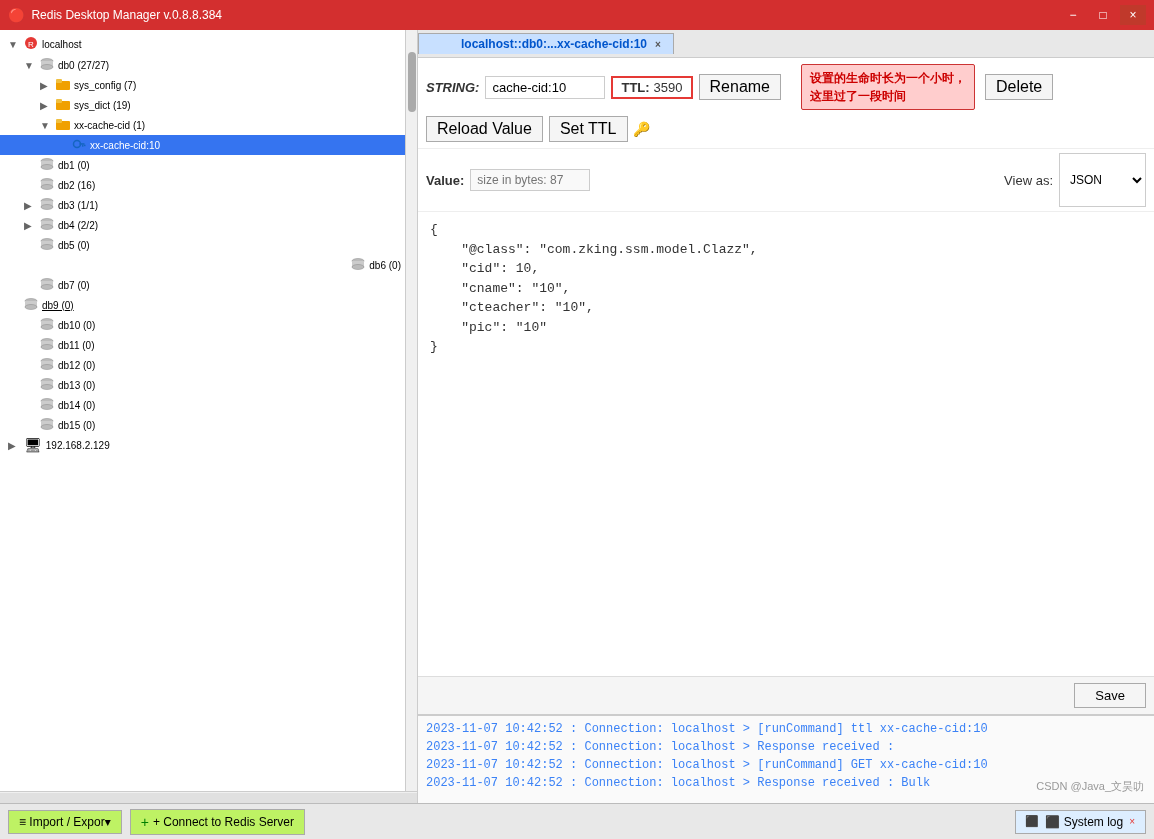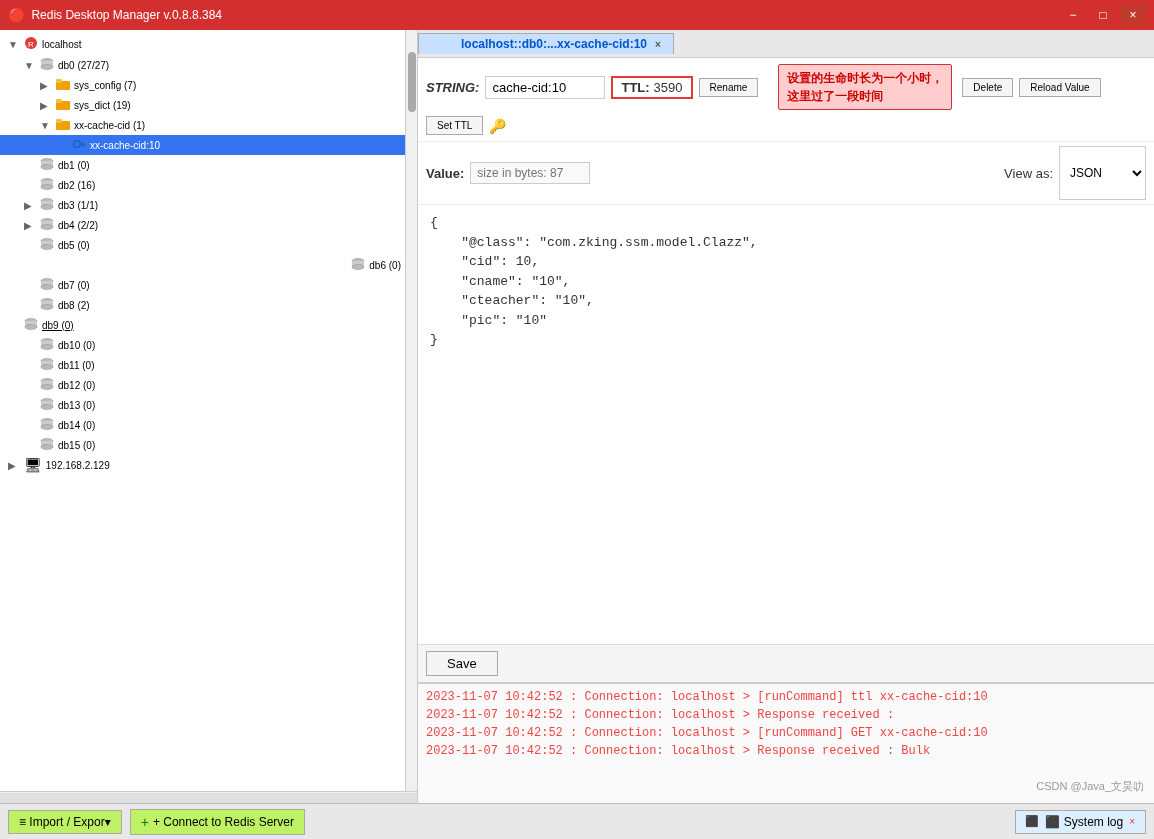--- a/index.html
+++ b/index.html
@@ -157,21 +157,21 @@
     }
     .ttl-value {
       font-size: 13px;
       color: #333;
     }
     .action-btn {
       border: 1px solid #aaa;
       background: #f5f5f5;
       padding: 3px 10px;
       cursor: pointer;
-      font-size: 10px;
+      font-size: 16px;
     }
     
     .value-row {
       display: flex;
       align-items: center;
       padding: 4px 8px;
       gap: 6px;
       border-bottom: 1px solid #eee;
     }
     .value-label {
@@ -210,43 +210,43 @@
       white-space: pre;
       color: #333;
       border: none;
       outline: none;
       resize: none;
       line-height: 1.5;
     }
     
     .save-row {
       display: flex;
-      justify-content: flex-start;
+      justify-content: flex-end;
       padding: 6px 8px;
       border-top: 1px solid #ddd;
       background: #f5f5f5;
     }
     .save-btn {
       border: 1px solid #aaa;
       background: #f5f5f5;
       padding: 4px 20px;
       cursor: pointer;
       font-size: 13px;
     }
     
     
     .log-panel {
       background: #fafafa;
       border-top: 1px solid #ccc;
-      height: 120px;
+      height: 88px;
       overflow-y: auto;
       padding: 4px 8px;
       font-family: 'Courier New', monospace;
       font-size: 12px;
-      color: #ef4444;
+      color: #3b82f6;
       line-height: 1.5;
     }
     
     
     .bottom-bar {
       height: 36px;
       background: #e8e8e8;
       border-top: 1px solid #bbb;
       display: flex;
       align-items: center;
@@ -445,29 +445,20 @@
             <span class="tree-label">db6 (0)</span>
           </div>
           <div class="tree-item" style="padding-left: 24px;">
             <span class="tree-arrow"></span>
             <span class="tree-icon"><svg width="14" height="12" viewBox="0 0 14 12">
                 <ellipse cx="7" cy="3" rx="6" ry="2.5" fill="#bbb" stroke="#888" stroke-width="0.5"></ellipse>
                 <rect x="1" y="3" width="12" height="6" fill="#ccc"></rect>
                 <ellipse cx="7" cy="9" rx="6" ry="2.5" fill="#bbb" stroke="#888" stroke-width="0.5"></ellipse>
               </svg></span>
             <span class="tree-label">db7 (0)</span>
-          </div>
-          <div class="tree-item" style="padding-left: 24px;">
-            <span class="tree-arrow"></span>
-            <span class="tree-icon"><svg width="14" height="12" viewBox="0 0 14 12">
-                <ellipse cx="7" cy="3" rx="6" ry="2.5" fill="#bbb" stroke="#888" stroke-width="0.5"></ellipse>
-                <rect x="1" y="3" width="12" height="6" fill="#ccc"></rect>
-                <ellipse cx="7" cy="9" rx="6" ry="2.5" fill="#bbb" stroke="#888" stroke-width="0.5"></ellipse>
-              </svg></span>
-            <span class="tree-label">db8 (2)</span>
           </div>
           <div class="tree-item" style="padding-left: 8px; text-decoration: underline;">
             <span class="tree-arrow"></span>
             <span class="tree-icon"><svg width="14" height="12" viewBox="0 0 14 12">
                 <ellipse cx="7" cy="3" rx="6" ry="2.5" fill="#bbb" stroke="#888" stroke-width="0.5"></ellipse>
                 <rect x="1" y="3" width="12" height="6" fill="#ccc"></rect>
                 <ellipse cx="7" cy="9" rx="6" ry="2.5" fill="#bbb" stroke="#888" stroke-width="0.5"></ellipse>
               </svg></span>
             <span class="tree-label">db9 (0)</span>
           </div>

